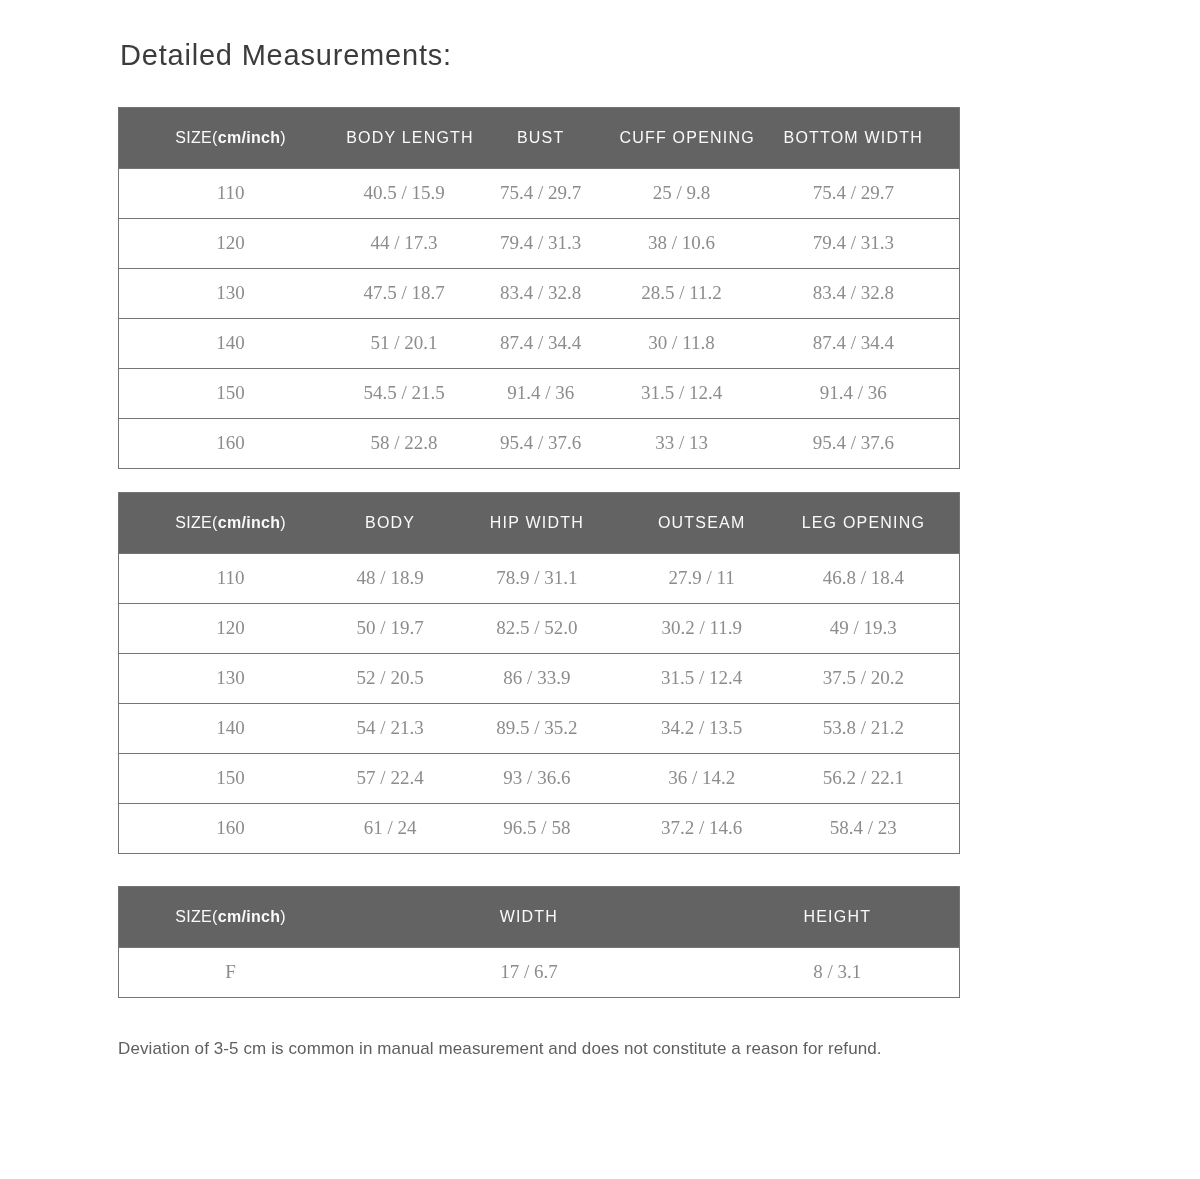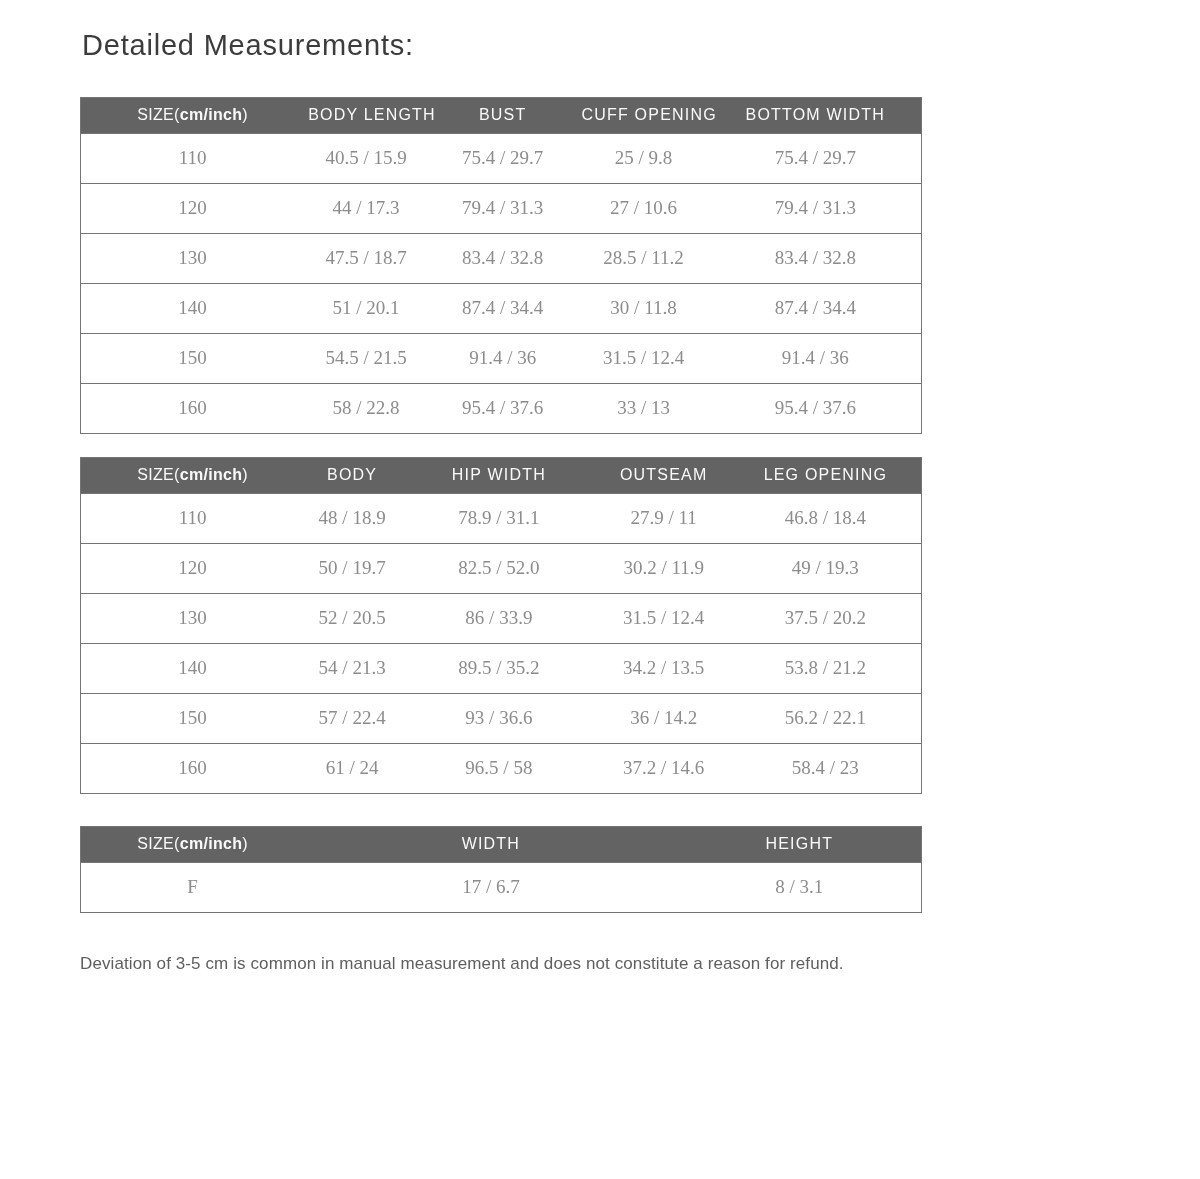--- a/index.html
+++ b/index.html
@@ -14,22 +14,22 @@
   html, body {
     margin: 0;
     padding: 0;
     background: #ffffff;
     width: 1200px;
     height: 1179px;
     font-family: "Liberation Sans", sans-serif;
   }
   main {
     width: 842px;
-    margin-left: 80px;
-    padding-top: 30px;
+    margin-left: 118px;
+    padding-top: 40px;
   }
   h1 {
     font-size: 29px;
     font-weight: 400;
     line-height: 1.1;
     letter-spacing: 0.8px;
     color: var(--title_text);
     margin: 0 0 35px 2px;
   }
   table {
@@ -40,21 +40,21 @@
   }
   table.t1 { margin-bottom: 23px; }
   table.t2 { margin-bottom: 32px; }
   table.t3 { margin-bottom: 0; }
   th {
     background: var(--header_bg);
     color: var(--header_text);
     font-weight: 400;
     font-size: 16px;
     letter-spacing: 1.2px;
-    height: 36px;
+    height: 61px;
     text-align: center;
     vertical-align: middle;
     padding: 0 4px;
     white-space: nowrap;
   }
   th.size-th { letter-spacing: 0.3px; }
   th .bold { font-weight: 700; }
   td {
     height: 50px;
     text-align: center;
@@ -118,21 +118,21 @@
           <td>110</td>
           <td>40.5 / 15.9</td>
           <td>75.4 / 29.7</td>
           <td>25 / 9.8</td>
           <td>75.4 / 29.7</td>
         </tr>
         <tr>
           <td>120</td>
           <td>44 / 17.3</td>
           <td>79.4 / 31.3</td>
-          <td>27 / 10.6</td>
+          <td>38 / 10.6</td>
           <td>79.4 / 31.3</td>
         </tr>
         <tr>
           <td>130</td>
           <td>47.5 / 18.7</td>
           <td>83.4 / 32.8</td>
           <td>28.5 / 11.2</td>
           <td>83.4 / 32.8</td>
         </tr>
         <tr>

